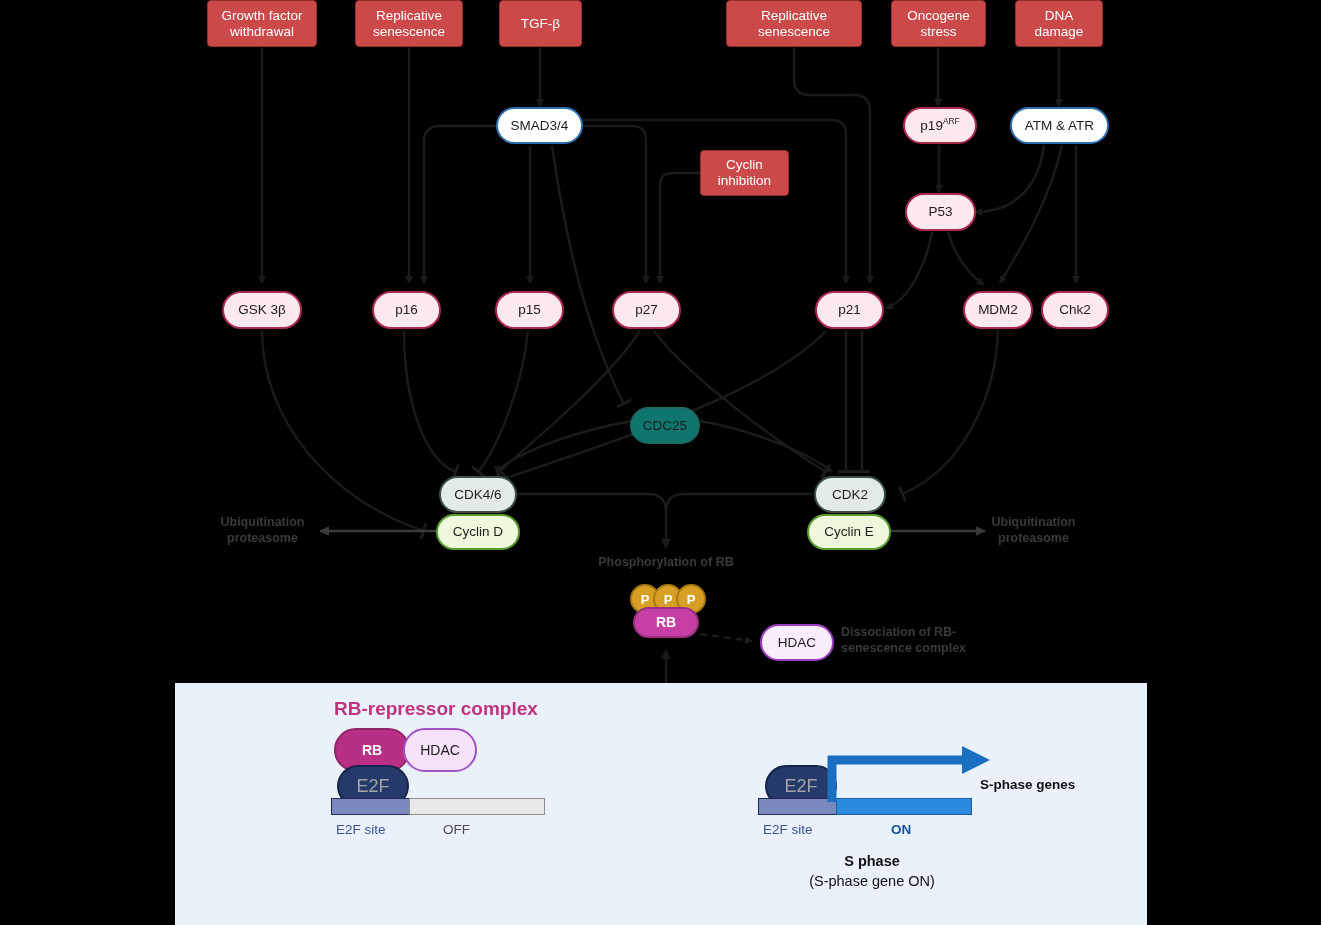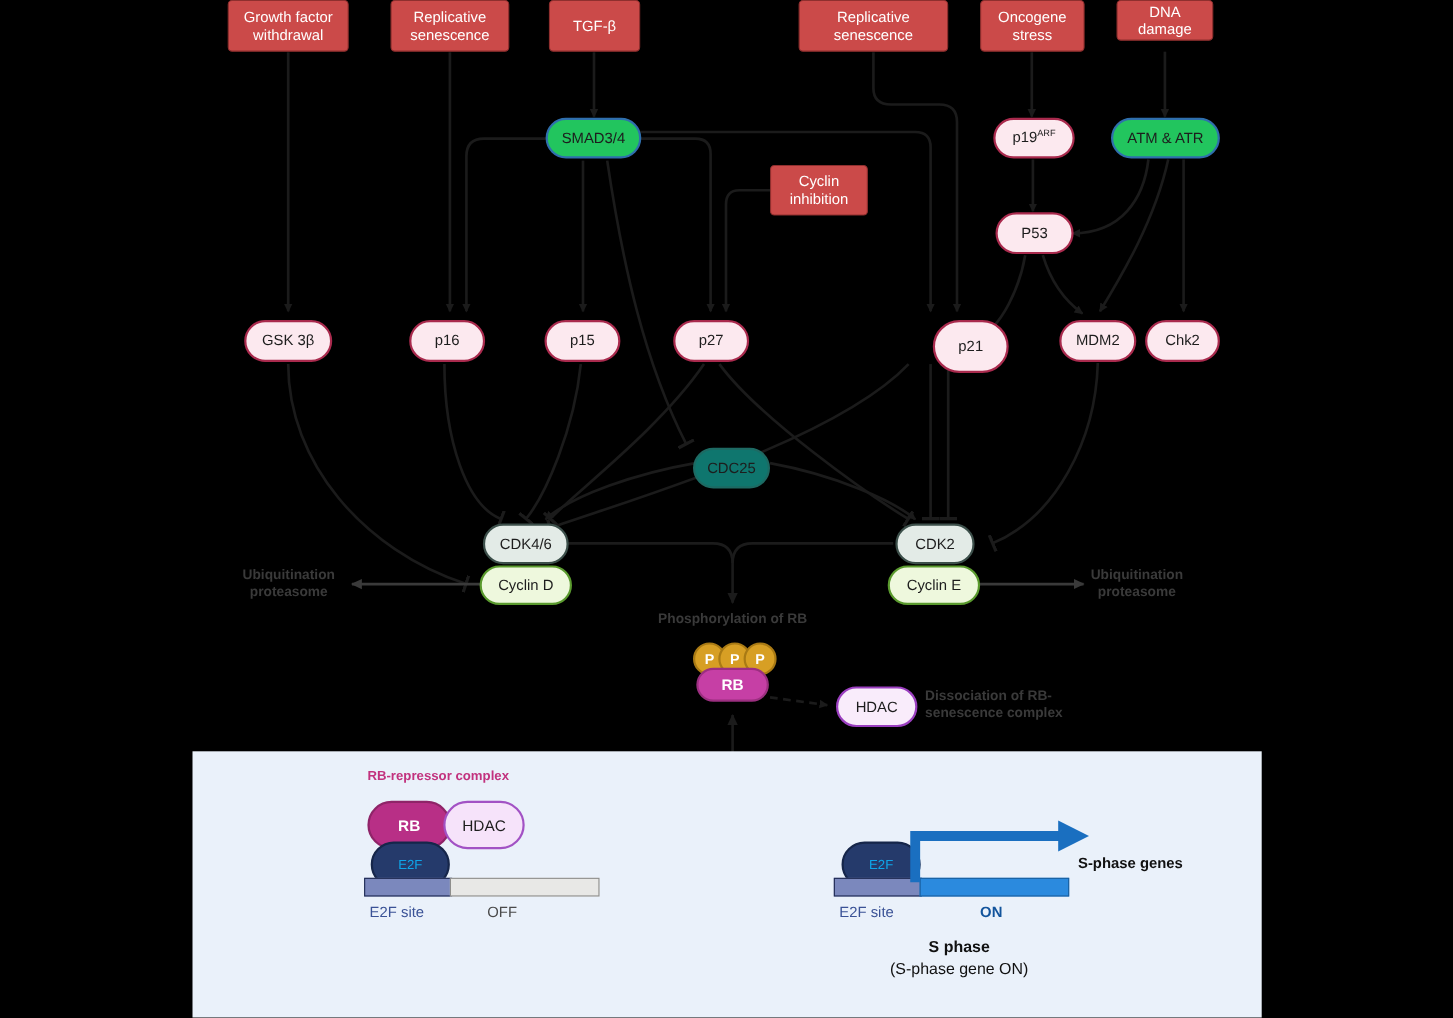--- a/index.html
+++ b/index.html
@@ -15,21 +15,21 @@
   
   .stim{background:#cb4a49;border:1.5px solid #8f2f2e;border-radius:4px;
         color:#fff;font-size:13.5px;padding:2px 4px;
         box-shadow:0 1px 0 rgba(0,0,0,.35);}
 
   
   .pink{background:#fce9ef;border:2.5px solid #a92a4d;border-radius:999px;
         color:#1d1d1d;font-size:13.5px;}
 
   
-  .blue{background:#22c55e;border:2.5px solid #2f6fad;border-radius:999px;
+  .blue{background:#ffffff;border:2.5px solid #2f6fad;border-radius:999px;
         color:#1d1d1d;font-size:13.5px;}
 
   
   .teal{background:#0f766e;border:2.5px solid #1d6a63;border-radius:999px;
         color:#1d1d1d;font-size:13.5px;}
 
   
   .cdk{background:#e3ebe7;border:2.5px solid #3c4f4a;border-radius:999px;
        color:#1d1d1d;font-size:13.5px;}
 
@@ -49,29 +49,29 @@
         color:#1d1d1d;font-size:13.5px;}
 
   
   .dim{position:absolute;color:#3a3a3a;font-size:12.5px;text-align:center;
        line-height:1.25;font-weight:600;}
 
   
   #panel{position:absolute;left:175px;top:683px;width:972px;height:242px;
          background:#eaf1fa;}
 
-  .pnl-title{position:absolute;color:#c2327e;font-size:12px;font-weight:600;}
+  .pnl-title{position:absolute;color:#c2327e;font-size:19px;font-weight:600;}
   .pnl-rb{position:absolute;background:#b82f86;border:2px solid #8f2468;
           border-radius:26px;color:#fff;font-size:14px;font-weight:600;
           display:flex;align-items:center;justify-content:center;}
   .pnl-hdac{position:absolute;background:#f6e3fa;border:2px solid #a252c4;
             border-radius:26px;color:#1d1d1d;font-size:14px;
             display:flex;align-items:center;justify-content:center;}
   .pnl-e2f{position:absolute;background:#253a6b;border:2px solid #16264a;
-           border-radius:24px;color:#0ea5e9;font-size:12px;
+           border-radius:24px;color:#a3a3a3;font-size:18px;
            display:flex;align-items:center;justify-content:center;}
   .dna-site{position:absolute;background:#7b88bd;border:1.6px solid #1e2a52;}
   .dna-off{position:absolute;background:#e8e8e6;border:1.6px solid #8e8e8c;}
   .dna-on{position:absolute;background:#2b8ade;border:1.6px solid #1a5f9e;}
   .lbl-site{position:absolute;color:#3a5296;font-size:13.5px;}
   .lbl-off{position:absolute;color:#4a4a4a;font-size:13.5px;}
   .lbl-on{position:absolute;color:#13549c;font-size:13.5px;font-weight:700;}
   .lbl-sgenes{position:absolute;color:#111;font-size:13.5px;font-weight:700;margin-top:16px;}
   .phase{position:absolute;text-align:center;color:#111;font-size:14.5px;
          line-height:1.35;}
@@ -189,21 +189,21 @@
   <div class="node stim" style="left:726px;top:0px;width:136px;height:47px;flex-direction:column;">
     <span>Replicative</span>
     <span>senescence</span>
   </div>
 
   <div class="node stim" style="left:891px;top:0px;width:95px;height:47px;flex-direction:column;">
     <span>Oncogene</span>
     <span>stress</span>
   </div>
 
-  <div class="node stim" style="left:1015px;top:0px;width:88px;height:37px;flex-direction:column;">
+  <div class="node stim" style="left:1015px;top:0px;width:88px;height:47px;flex-direction:column;">
     <span>DNA</span>
     <span>damage</span>
   </div>
 
   <div class="node stim" style="left:700px;top:150px;width:89px;height:46px;flex-direction:column;">
     <span>Cyclin</span>
     <span>inhibition</span>
   </div>
 
   <div class="node blue" style="left:496px;top:107px;width:87px;height:37px;">
@@ -231,21 +231,21 @@
   </div>
 
   <div class="node pink" style="left:495px;top:291px;width:69px;height:38px;">
     <span>p15</span>
   </div>
 
   <div class="node pink" style="left:612px;top:291px;width:69px;height:38px;">
     <span>p27</span>
   </div>
 
-  <div class="node pink" style="left:848px;top:291px;width:69px;height:48px;">
+  <div class="node pink" style="left:815px;top:291px;width:69px;height:38px;">
     <span>p21</span>
   </div>
 
   <div class="node pink" style="left:963px;top:291px;width:70px;height:38px;">
     <span>MDM2</span>
   </div>
 
   <div class="node pink" style="left:1041px;top:291px;width:68px;height:38px;">
     <span>Chk2</span>
   </div>

